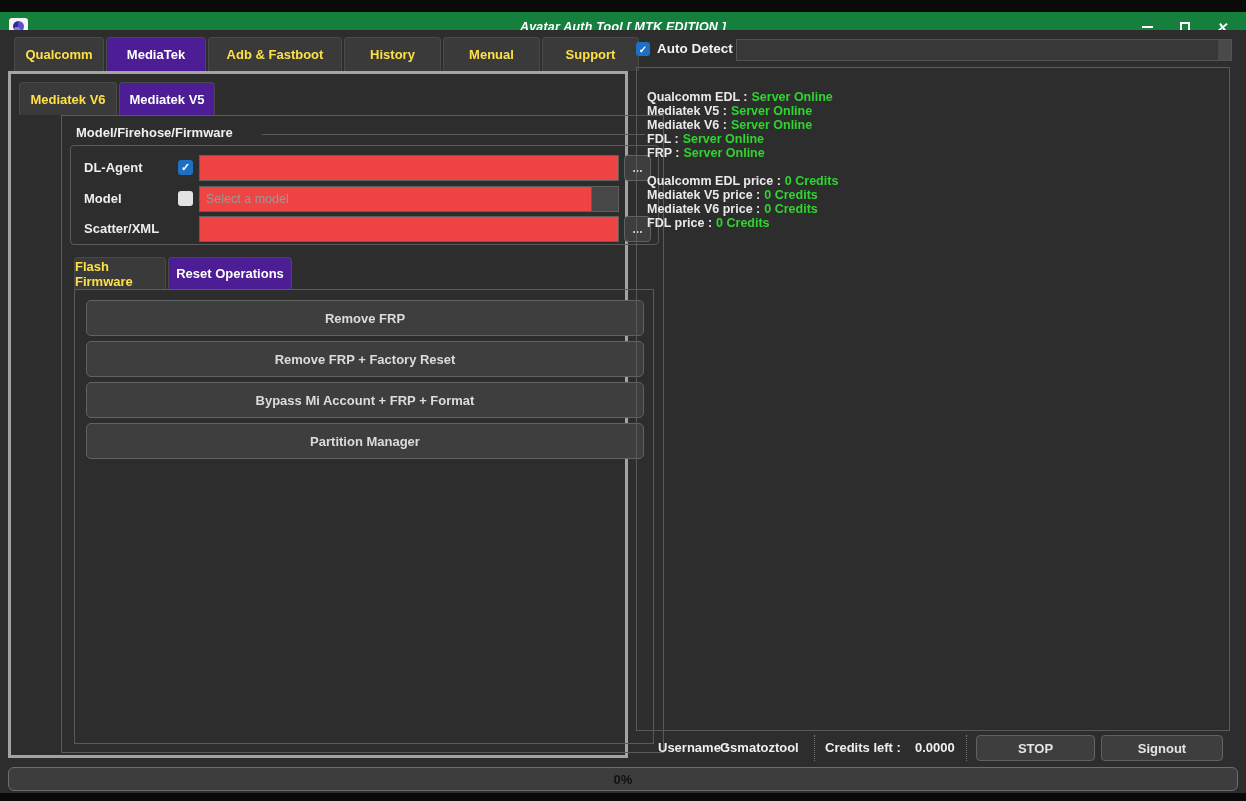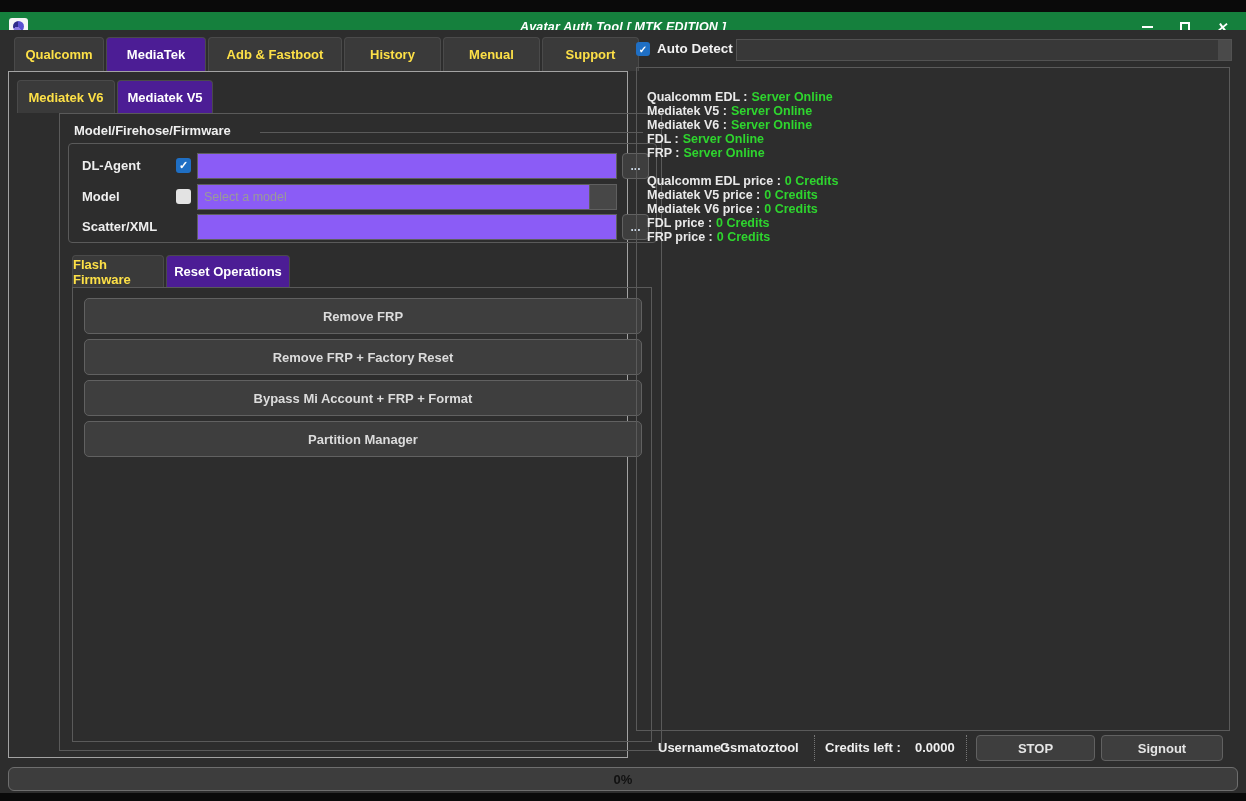--- a/index.html
+++ b/index.html
@@ -46,21 +46,21 @@
   .top-tabs { position:absolute; left:14px; top:7px; height:34px; display:flex; gap:2px; }
   .tab {
     background:#3a3a3a; color:#fde047; border:1px solid #4a4a4a; border-bottom:none;
     border-radius:4px 4px 0 0; display:flex; align-items:center; justify-content:center;
     font-size:13px; cursor:default;
   }
   .tab.active { background:#4c1d95; color:#fff; }
   
   .left-panel {
     position:absolute; left:8px; top:41px; width:620px; height:687px;
-    border:1px solid #a3a3a3;
+    border:3px solid #a3a3a3;
   }
   .sub-tabs { position:absolute; left:8px; top:8px; height:33px; display:flex; gap:2px; }
   .sub-panel {
     position:absolute; left:8px; top:41px; width:603px; height:638px;
     border:1px solid #5a5a5a;
     margin-left:42px;
   }
   .group-title { position:absolute; left:14px; top:9px; font-size:13px; color:#f0f0f0; }
   .group-title-line { position:absolute; left:200px; right:18px; top:18px; height:1px; background:#5a5a5a; }
   .group-box {
@@ -71,21 +71,21 @@
   .grow .flabel { position:absolute; left:13px; top:5px; font-size:13px; color:#eee; }
   .checkbox {
     position:absolute; left:107px; top:5px; width:15px; height:15px; border-radius:3px;
     display:flex; align-items:center; justify-content:center;
     font-size:11px; color:#fff; cursor:default;
   }
   .checkbox.on { background:#1f6fc4; }
   .checkbox.off { background:#e3e3e3; color:transparent; }
   .grow input[type=text] {
     position:absolute; left:128px; top:0; width:420px; height:26px;
-    background:#8b5cf6; border:1px solid #5f5f5f; color:#e9e9e9;
+    background:#ef4444; border:1px solid #5f5f5f; color:#e9e9e9;
     font-family:"Liberation Sans", sans-serif; font-weight:bold; font-size:12.5px;
     padding:0 6px; outline:none;
   }
   .grow input::placeholder { color:#9a9a9a; font-weight:normal; }
   .combo-strip {
     position:absolute; left:520px; top:1px; width:27px; height:24px;
     background:#474747; border-left:1px solid #5f5f5f;
   }
   .browse-btn {
     position:absolute; left:553px; top:0; width:27px; height:26px;
@@ -237,21 +237,20 @@
     <div class="log-line"><span>Qualcomm EDL :</span><span class="lv">Server Online</span></div>
     <div class="log-line"><span>Mediatek V5 :</span><span class="lv">Server Online</span></div>
     <div class="log-line"><span>Mediatek V6 :</span><span class="lv">Server Online</span></div>
     <div class="log-line"><span>FDL :</span><span class="lv">Server Online</span></div>
     <div class="log-line"><span>FRP :</span><span class="lv">Server Online</span></div>
     <div class="log-gap"></div>
     <div class="log-line"><span>Qualcomm EDL price :</span><span class="lv">0 Credits</span></div>
     <div class="log-line"><span>Mediatek V5 price :</span><span class="lv">0 Credits</span></div>
     <div class="log-line"><span>Mediatek V6 price :</span><span class="lv">0 Credits</span></div>
     <div class="log-line"><span>FDL price :</span><span class="lv">0 Credits</span></div>
-    <div class="log-line"><span>FRP price :</span><span class="lv">0 Credits</span></div>
   </div>
 
   <div class="footer">
     <span class="f-text" style="left:22px">Username :</span>
     <span class="f-text" style="left:84px">Gsmatoztool</span>
     <div class="f-sep" style="left:178px"></div>
     <span class="f-text" style="left:189px">Credits left :</span>
     <span class="f-text" style="left:279px">0.0000</span>
     <div class="f-sep" style="left:330px"></div>
     <div class="f-btn" style="left:340px; width:119px">STOP</div>

